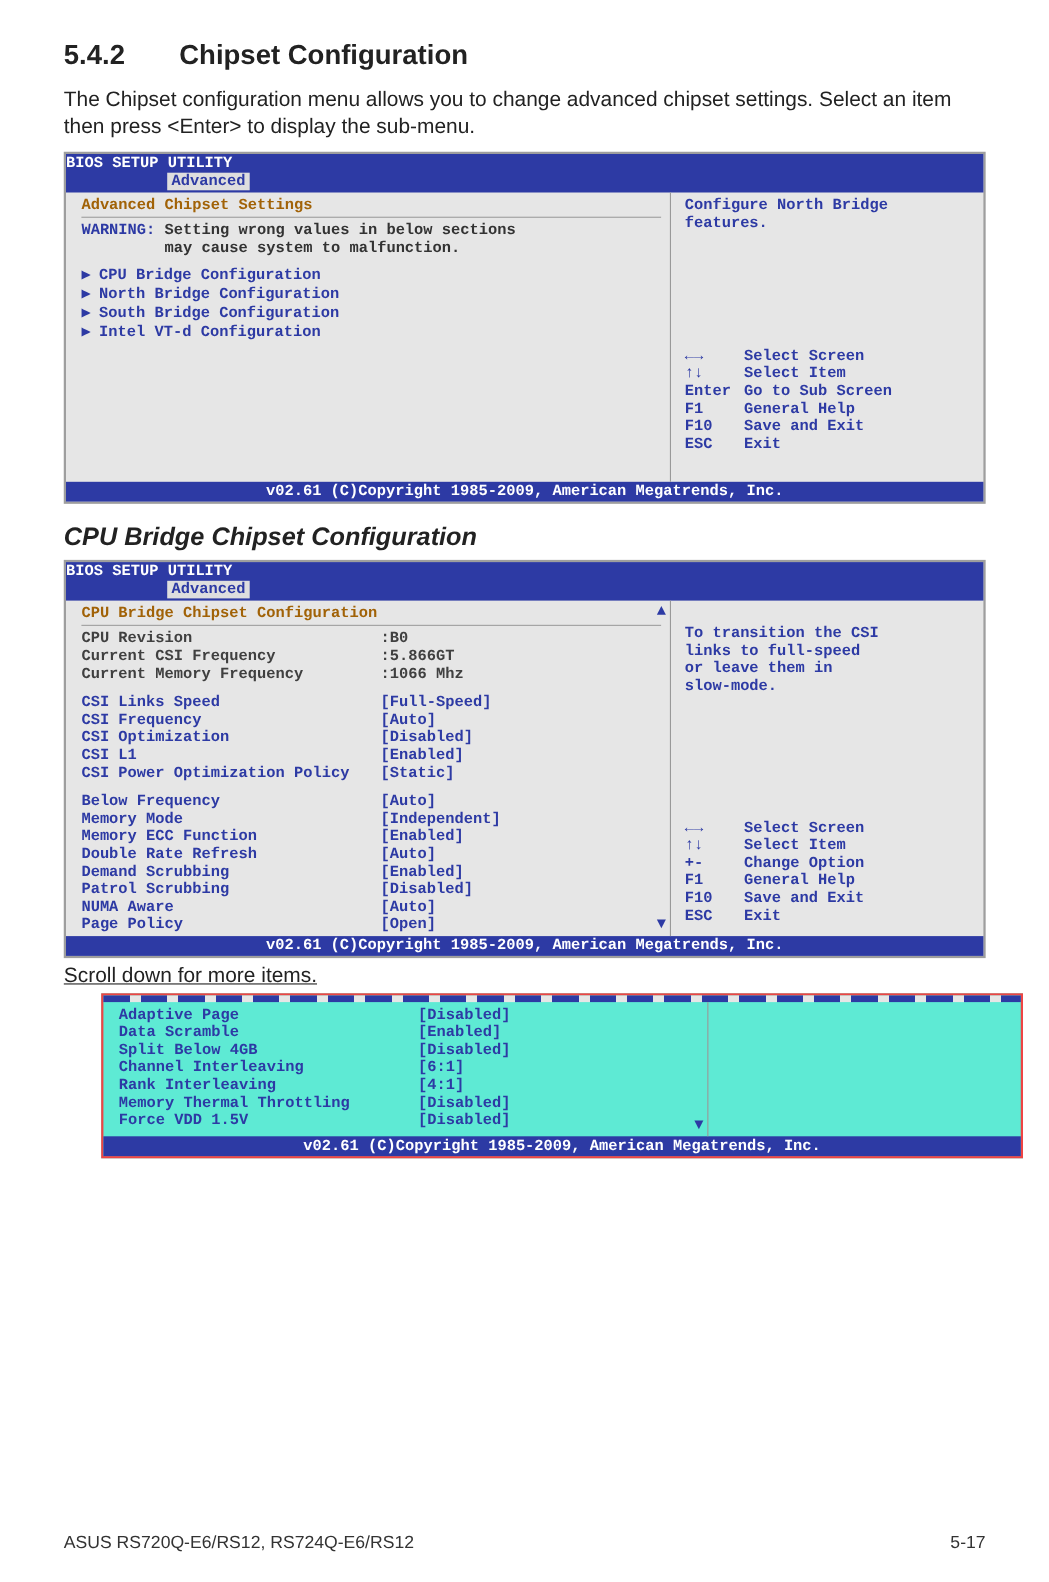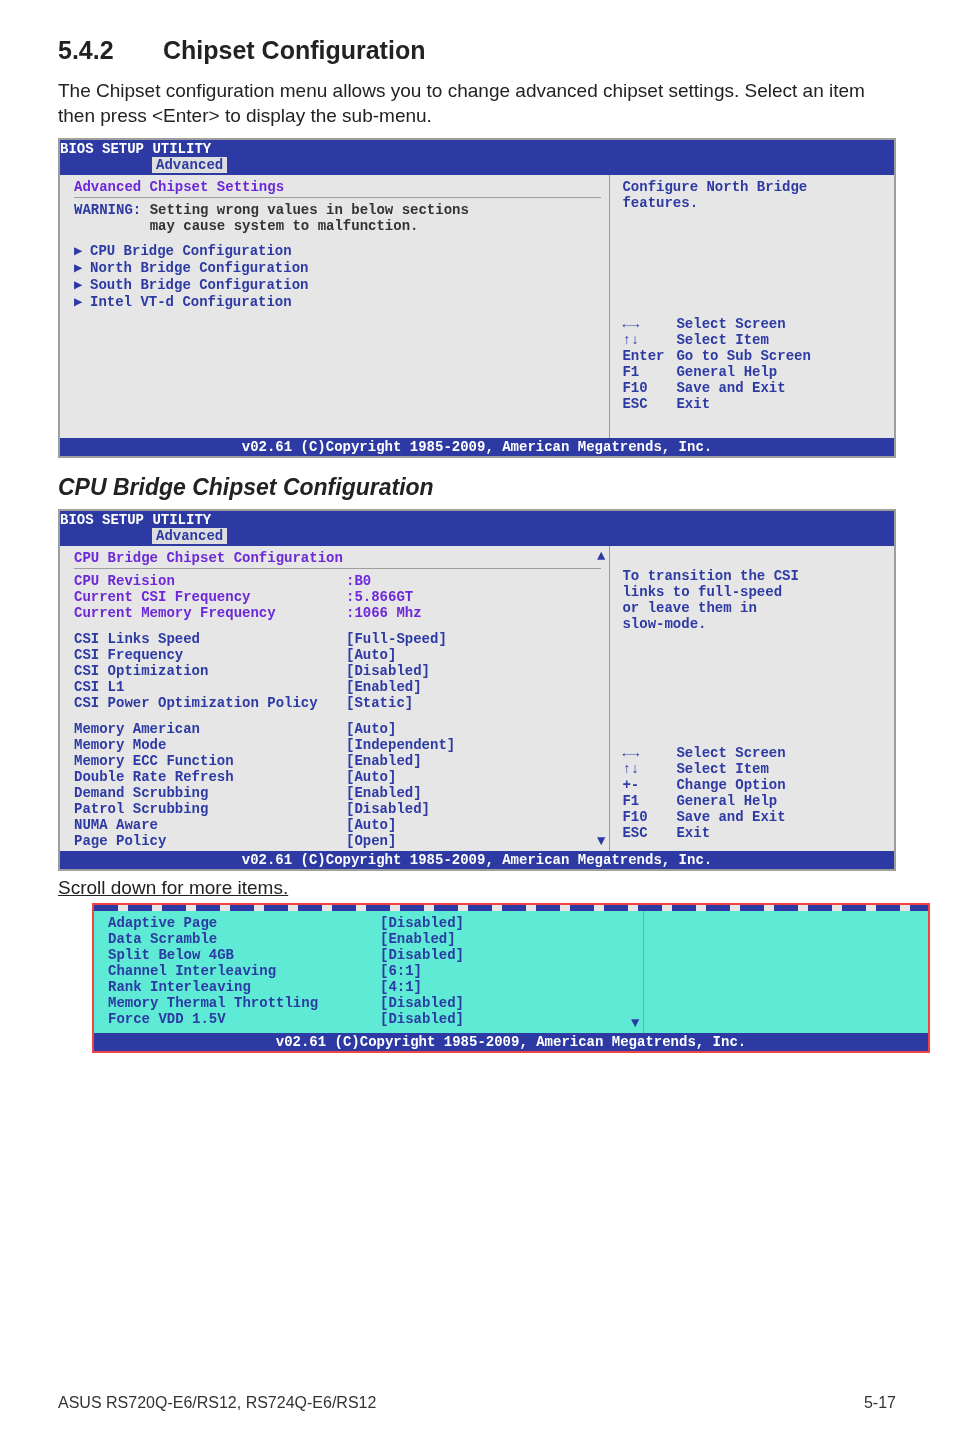--- a/index.html
+++ b/index.html
@@ -12,38 +12,38 @@
 
   
   .bios { width: 100%; border: 2px solid #9e9e9e; background: #e6e6e6; font-family: "Courier New", monospace; font-size: 14px; margin-bottom: 4px; }
   .bios-header { background: #2d3aa4; color: #fff; text-align: left; font-weight: bold; padding: 1px 0 0 0; position: relative; }
   .bios-tabs { height: 18px; position: relative; }
   .bios-tab-active { position: absolute; left: 92px; top: 0; background: #dedede; color: #2d3aa4; font-weight: bold; padding: 0 4px; }
   .bios-body { display: flex; }
   .bios-left { flex: 0 0 66%; padding: 4px 8px 8px 14px; border-right: 1px solid #999; position: relative; }
   .bios-right { flex: 1; padding: 4px 8px 8px 12px; color: #2d3aa4; font-weight: bold; position: relative; }
   .bios-hr { border: none; border-top: 1px solid #9e9e9e; margin: 2px 0 4px 0; }
-  .bios-left .heading { color: #6d28d9; font-weight: bold; }
+  .bios-left .heading { color: #a16207; font-weight: bold; }
   .bios-left .warn-label { color: #2d3aa4; font-weight: bold; }
   .bios-left .warn-text { color: #333; font-weight: bold; white-space: pre; }
   .menu-row { color: #2d3aa4; font-weight: bold; display: flex; align-items: center; }
   .menu-row .arrow { width: 16px; color: #2d3aa4; }
   .nav-line { display: flex; gap: 0; color: #2d3aa4; font-weight: bold; }
   .nav-line .key { display: inline-block; width: 54px; }
   .bios-footer { background: #2d3aa4; color: #fff; text-align: center; font-weight: bold; padding: 1px 0; }
   .bios-right-inner { display: flex; flex-direction: column; height: 100%; }
   .spacer { flex: 1; }
   .scroll-tri { color: #2d3aa4; position: absolute; right: 4px; font-size: 14px; }
   .scroll-up { top: 2px; }
   .scroll-down { bottom: 2px; }
 
   .kv { display: flex; color: #2d3aa4; font-weight: bold; }
   .kv .k { width: 272px; }
   .kv .v { }
-  .kv.gray .k, .kv.gray .v { color: #6d28d9; }
+  .kv.gray .k, .kv.gray .v { color: #404040; }
 
   .note { font-size: 19px; margin: 6px 0 4px 0; text-decoration: underline; }
 
   
   .frag { width: 100%; border: 2px solid #ef4444; background: #5eead4; font-family: "Courier New", monospace; font-size: 14px; margin-left: 34px; }
   .frag-top { height: 6px; background: repeating-linear-gradient(90deg, #2d3aa4 0 24px, #e6e6e6 24px 34px); }
   .frag-body { display: flex; }
   .frag-left { flex: 0 0 66%; padding: 4px 8px 6px 14px; border-right: 1px solid #999; position: relative; }
   .frag-right { flex: 1; padding: 4px 8px 6px 12px; position: relative; }
 
@@ -176,21 +176,21 @@
       <div class="kv">
           <span class="k">CSI L1</span>
           <span class="v">[Enabled]</span>
         </div>
       <div class="kv">
           <span class="k">CSI Power Optimization Policy</span>
           <span class="v">[Static]</span>
         </div>
       <div style="height:10px;"></div>
       <div class="kv">
-          <span class="k">Memory American</span>
+          <span class="k">Below Frequency</span>
           <span class="v">[Auto]</span>
         </div>
       <div class="kv">
           <span class="k">Memory Mode</span>
           <span class="v">[Independent]</span>
         </div>
       <div class="kv">
           <span class="k">Memory ECC Function</span>
           <span class="v">[Enabled]</span>
         </div>

